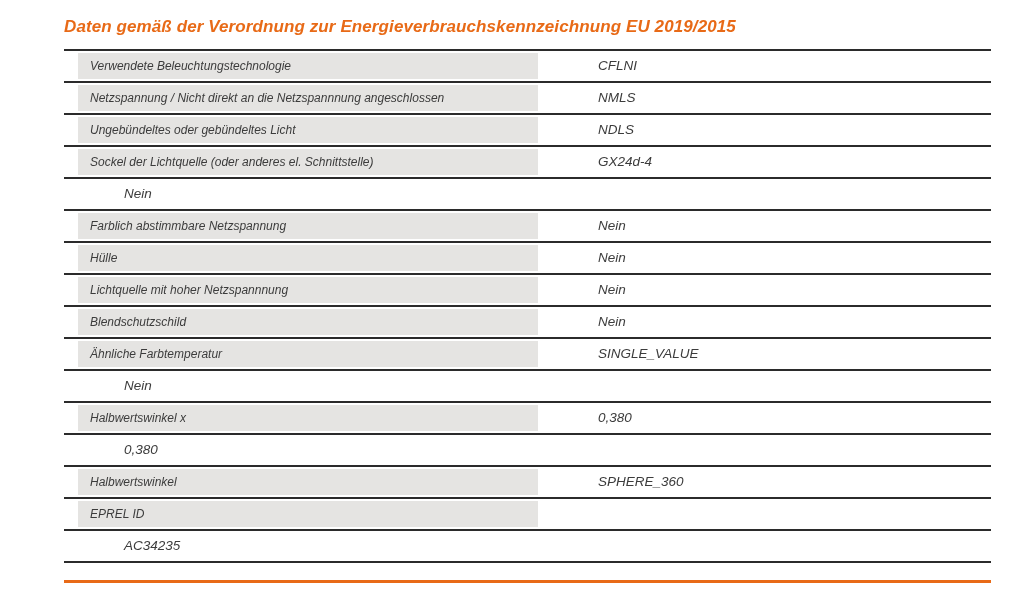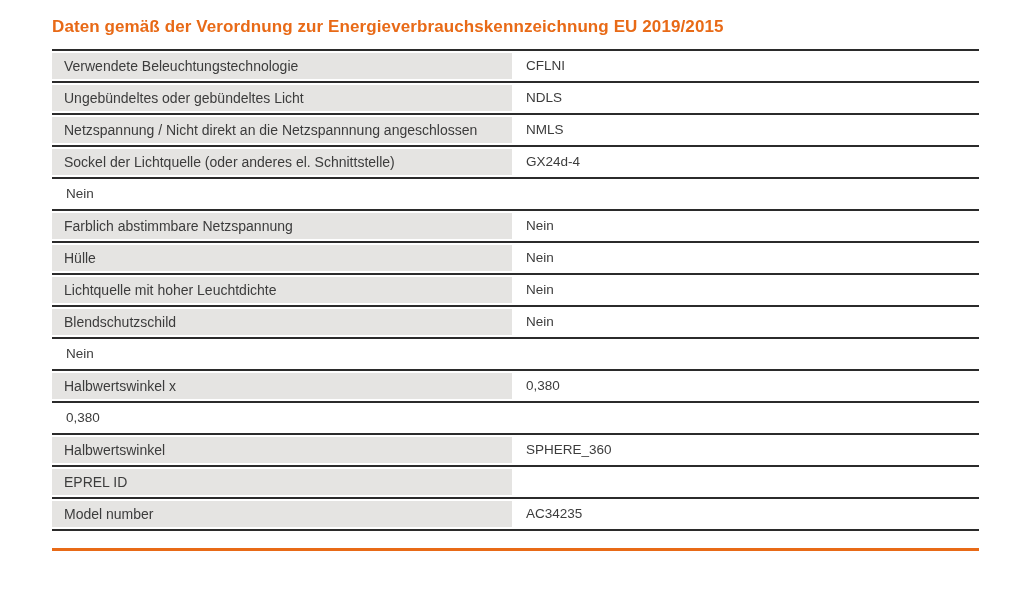--- a/index.html
+++ b/index.html
@@ -18,23 +18,24 @@
   }
   .page {
     width: 1024px;
     height: 600px;
     background: #FFFFFF;
     position: relative;
     overflow: hidden;
   }
   .content {
     position: absolute;
-    left: 52px;
+    left: 64px;
     top: 0;
     width: 927px;
+    font-style: italic;
   }
   .page-title {
     margin: 0;
     padding: 17px 0 12px 0;
     font-size: 17px;
     line-height: 20px;
     font-weight: 700;
     color: var(--accent);
     letter-spacing: 0.1px;
   }
@@ -45,32 +46,34 @@
   .spec-row {
     display: flex;
     align-items: stretch;
     border-bottom: 2px solid var(--rule);
     padding: 2px 0;
   }
   .spec-label {
     width: 460px;
     background: var(--label-bg);
     padding: 5px 12px 5px 12px;
-    font-size: 14px;
+    font-size: 12px;
     line-height: 16px;
     display: flex;
     align-items: center;
+    margin-left: 14px;
   }
   .spec-value {
     flex: 1;
     padding: 5px 0 5px 14px;
     font-size: 13.5px;
     line-height: 16px;
     display: flex;
     align-items: center;
+    margin-left: 46px;
   }
   .bottom-rule {
     width: 927px;
     height: 3px;
     background: var(--accent);
     border: none;
     margin: 17px 0 0 0;
   }
 </style>
 </head>
@@ -79,68 +82,71 @@
 <div class="page">
   <div class="content">
     <h1 class="page-title">Daten gemäß der Verordnung zur Energieverbrauchskennzeichnung EU 2019/2015</h1>
 
     <div class="spec-table" id="spec-table">
         <div class="spec-row">
           <div class="spec-label">Verwendete Beleuchtungstechnologie</div>
           <div class="spec-value">CFLNI</div>
         </div>
         <div class="spec-row">
+          <div class="spec-label">Netzspannung / Nicht direkt an die Netzspannnung angeschlossen</div>
+          <div class="spec-value">NMLS</div>
+        </div>
+        <div class="spec-row">
           <div class="spec-label">Ungebündeltes oder gebündeltes Licht</div>
           <div class="spec-value">NDLS</div>
-        </div>
-        <div class="spec-row">
-          <div class="spec-label">Netzspannung / Nicht direkt an die Netzspannnung angeschlossen</div>
-          <div class="spec-value">NMLS</div>
         </div>
         <div class="spec-row">
           <div class="spec-label">Sockel der Lichtquelle (oder anderes el. Schnittstelle)</div>
           <div class="spec-value">GX24d-4</div>
         </div>
         <div class="spec-row">
           <div class="spec-value">Nein</div>
         </div>
         <div class="spec-row">
           <div class="spec-label">Farblich abstimmbare Netzspannung</div>
           <div class="spec-value">Nein</div>
         </div>
         <div class="spec-row">
           <div class="spec-label">Hülle</div>
           <div class="spec-value">Nein</div>
         </div>
         <div class="spec-row">
-          <div class="spec-label">Lichtquelle mit hoher Leuchtdichte</div>
+          <div class="spec-label">Lichtquelle mit hoher Netzspannnung</div>
           <div class="spec-value">Nein</div>
         </div>
         <div class="spec-row">
           <div class="spec-label">Blendschutzschild</div>
           <div class="spec-value">Nein</div>
+        </div>
+        <div class="spec-row">
+          <div class="spec-label">Ähnliche Farbtemperatur</div>
+          <div class="spec-value">SINGLE_VALUE</div>
         </div>
         <div class="spec-row">
           <div class="spec-value">Nein</div>
         </div>
         <div class="spec-row">
           <div class="spec-label">Halbwertswinkel x</div>
           <div class="spec-value">0,380</div>
         </div>
         <div class="spec-row">
           <div class="spec-value">0,380</div>
         </div>
         <div class="spec-row">
           <div class="spec-label">Halbwertswinkel</div>
           <div class="spec-value">SPHERE_360</div>
         </div>
         <div class="spec-row">
           <div class="spec-label">EPREL ID</div>
         </div>
         <div class="spec-row">
-          <div class="spec-label">Model number</div>
           <div class="spec-value">AC34235</div>
         </div>
       </div>
 
     <div class="bottom-rule"></div>
   </div>
 </div>
 
 </body></html>

